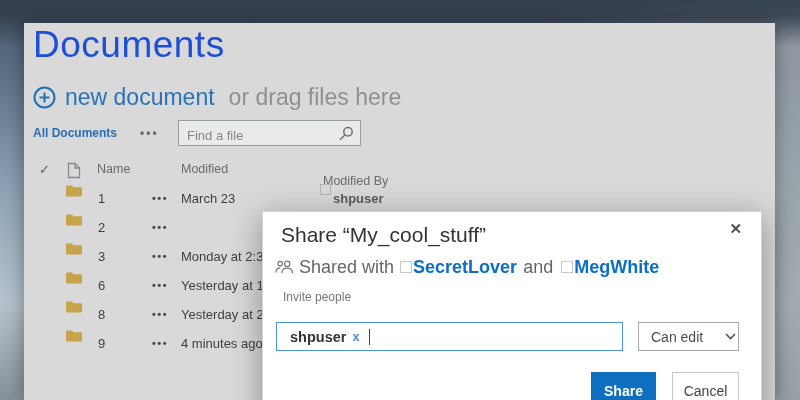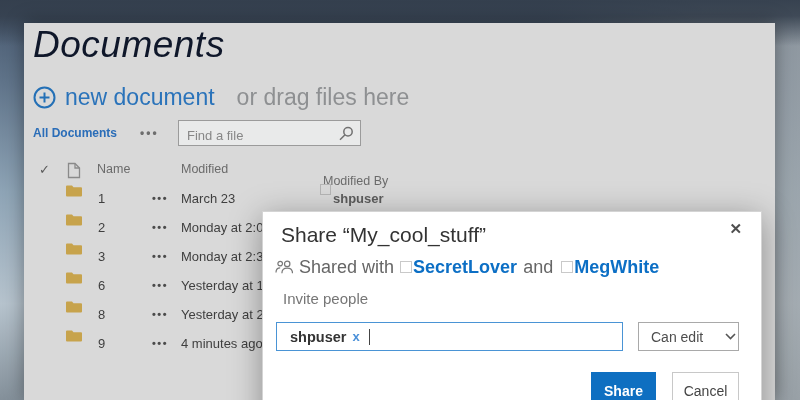--- a/index.html
+++ b/index.html
@@ -14,29 +14,29 @@
       linear-gradient(to bottom, rgba(52,63,77,.96) 0px, rgba(52,63,77,.88) 16px, rgba(52,63,77,0) 46px),
       linear-gradient(to right, rgba(0,0,0,0) 68%, rgba(193,198,201,.55) 88%, rgba(158,165,170,.8) 100%),
       linear-gradient(to bottom, #46566c 0%, #5f7389 20%, #8ea4b6 48%, #b6c3cd 76%, #84909a 100%);
   }
   .panel{
     position:absolute;left:24px;top:23px;width:751px;height:377px;z-index:1;
     background:#d9d9d9;box-shadow:0 0 18px rgba(0,0,0,.38);
   }
   .page-title{
     position:absolute;left:9px;top:0px;font-size:37px;line-height:44px;
-    font-weight:300;color:#0f172a;letter-spacing:.5px;font-style:italic;
+    font-weight:300;color:#1d4ed8;letter-spacing:.5px;
   }
   .newdoc{
     position:absolute;left:9px;top:60px;height:28px;display:flex;align-items:center;
     font-size:23px;font-weight:300;white-space:nowrap;cursor:pointer;
   }
   .newdoc .plus-wrap{width:23px;height:23px;margin-right:9px;display:flex;}
   .newdoc .label{color:#2a73ba;}
-  .newdoc .suffix{color:#8e9092;margin-left:22px;}
+  .newdoc .suffix{color:#8e9092;margin-left:14px;}
   .toolbar{position:absolute;left:9px;top:97px;height:26px;display:flex;align-items:center;}
   .view-label{font-size:12px;font-weight:bold;color:#2a6db8;cursor:pointer;}
   .more-dots{margin-left:23px;font-size:12px;font-weight:bold;letter-spacing:2px;color:#6e6e6e;cursor:pointer;}
   .searchbox{
     position:absolute;left:154px;top:97px;width:183px;height:26px;box-sizing:border-box;
     background:#e9eaea;border:1px solid #9b9b9b;
   }
   .searchbox input{
     width:100%;height:100%;border:none;outline:none;background:transparent;
     padding:4px 28px 0 8px;box-sizing:border-box;font-size:13px;color:#555;
@@ -64,21 +64,21 @@
     background:#ffffff;border:1px solid #d4d4d4;box-sizing:border-box;
     box-shadow:0 6px 30px rgba(0,0,0,.35);
   }
   .dlg-title{position:absolute;left:18px;top:11px;font-size:21px;font-weight:300;color:#333;}
   .dlg-close{position:absolute;right:19px;top:8px;font-size:15px;font-weight:bold;color:#4f4f4f;cursor:pointer;}
   .shared{position:absolute;left:12px;top:46px;height:18px;display:flex;align-items:center;font-size:18px;color:#666;white-space:nowrap;}
   .shared .people-wrap{width:18px;height:14px;margin-right:6px;display:flex;}
   .presence-sq{display:inline-block;width:10px;height:10px;border:1px solid #c9c9c9;background:#fff;margin:0 1px 0 6px;}
   .shared a{color:#0c6fc5;font-weight:bold;text-decoration:none;cursor:pointer;}
   .shared .conj{margin:0 2px 0 6px;}
-  .invite-label{position:absolute;left:20px;top:78px;font-size:15px;color:#767676;}
+  .invite-label{position:absolute;left:20px;top:78px;font-size:12px;color:#767676;}
   .invite-input{
     position:absolute;left:13px;top:110px;width:347px;height:29px;box-sizing:border-box;
     border:1px solid #4a94d5;background:#fff;display:flex;align-items:center;padding-left:13px;
     cursor:text;
   }
   .token-name{font-size:14.5px;font-weight:bold;color:#333;}
   .token-x{font-size:13px;font-weight:bold;color:#4a90d9;margin-left:6px;cursor:pointer;}
   .caret{width:1px;height:16px;background:#444;margin-left:9px;}
   .perm-select{
     position:absolute;left:375px;top:110px;width:101px;height:29px;box-sizing:border-box;
@@ -151,21 +151,20 @@
     <span class="cell c-mod">March 23</span>
     <span class="cell c-presence"></span>
     <span class="cell c-modby">shpuser</span>
   </div>
   <div class="row" style="top:190px">
     <span class="cell c-folder"><svg width="16" height="13" viewBox="0 0 16 13">
           <path d="M0 2.5 a1 1 0 0 1 1-1 h5 l1.5 1.8 h7.5 a1 1 0 0 1 1 1 v7.2 a1 1 0 0 1 -1 1 h-14 a1 1 0 0 1 -1-1 z" fill="#c7a34c"></path>
         </svg></span>
     <span class="cell c-name">2</span>
     <span class="cell c-dots">•••</span>
-    <span class="cell c-mod">Monday at 2:0</span>
   </div>
   <div class="row" style="top:219px">
     <span class="cell c-folder"><svg width="16" height="13" viewBox="0 0 16 13">
           <path d="M0 2.5 a1 1 0 0 1 1-1 h5 l1.5 1.8 h7.5 a1 1 0 0 1 1 1 v7.2 a1 1 0 0 1 -1 1 h-14 a1 1 0 0 1 -1-1 z" fill="#c7a34c"></path>
         </svg></span>
     <span class="cell c-name">3</span>
     <span class="cell c-dots">•••</span>
     <span class="cell c-mod">Monday at 2:3</span>
   </div>
   <div class="row" style="top:248px">

